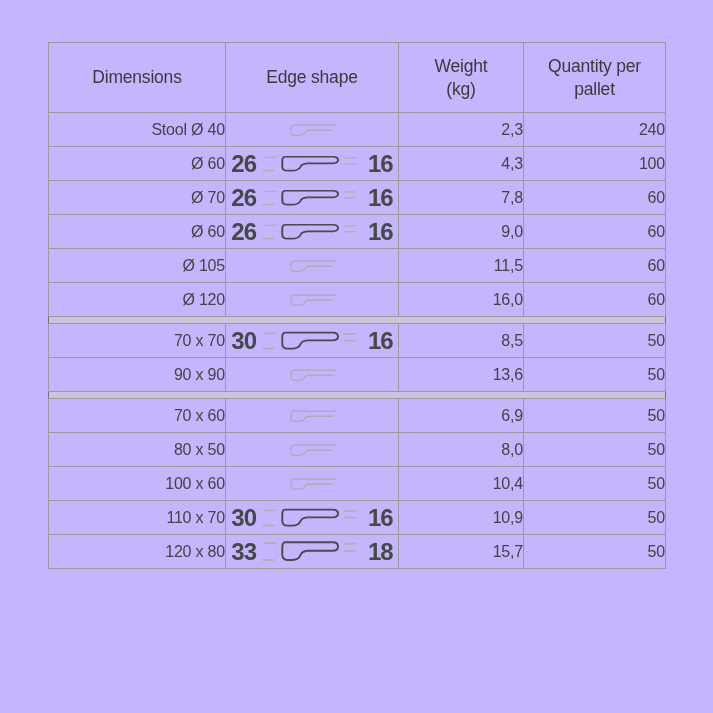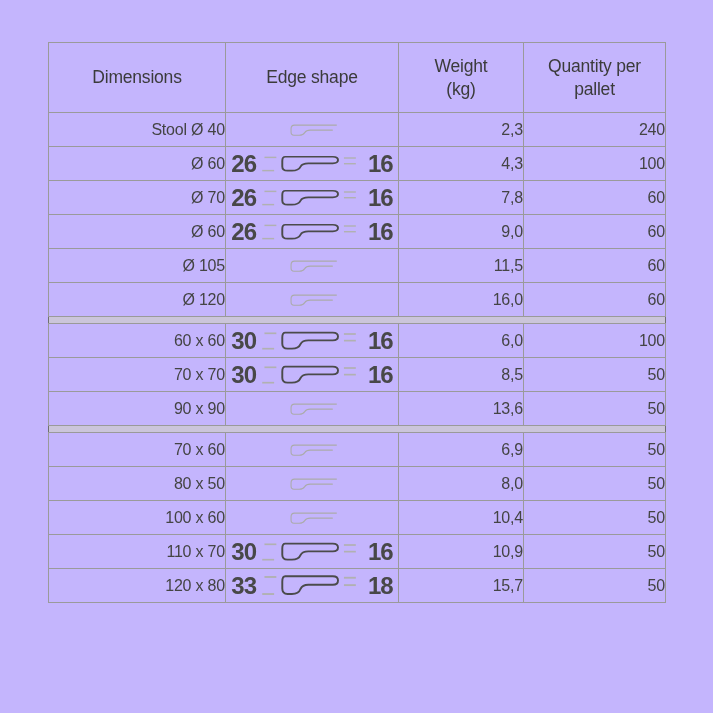--- a/index.html
+++ b/index.html
@@ -247,47 +247,20 @@
     </td>
     <td class="c-qty">
       <span>60</span>
     </td>
   </tr>
 
   <tr class="divider-row">
     <td colspan="4"></td>
   </tr>
 
-  <tr class="data-row">
-    <td class="c-dim">
-      <span>60 x 60</span>
-    </td>
-    <td class="c-shape">
-      <div class="shape-cell-inner">
-        <div class="profile-group" style="display: flex;">
-          <span class="thk-label thk-left">30</span>
-          <svg class="profile-svg" viewBox="0 0 140 40" preserveAspectRatio="none" style="height: 28px;">
-            <line x1="6" y1="9" x2="22" y2="9" stroke="var(--dash,#b1b1b1)" stroke-width="2.4"></line>
-            <line x1="3" y1="31" x2="19" y2="31" stroke="var(--dash,#b1b1b1)" stroke-width="2.4"></line>
-            <line x1="113" y1="10" x2="129" y2="10" stroke="var(--dash,#b1b1b1)" stroke-width="2.4"></line>
-            <line x1="113" y1="19.5" x2="129" y2="19.5" stroke="var(--dash,#b1b1b1)" stroke-width="2.4"></line>
-            <path d="M 34,8 H 98 Q 105,8 105,13.5 Q 105,19 98,19 H 65 Q 57,19 54.5,24.5 Q 52,31 43,31 H 37 Q 30,31 30,24 V 15 Q 30,8 34,8 Z" fill="none" stroke="var(--profile-stroke,#4b4b4b)" stroke-width="2.6" stroke-linejoin="round"></path>
-          </svg>
-          <span class="thk-label thk-right">16</span>
-        </div>
-
-      </div>
-    </td>
-    <td class="c-weight">
-      <span>6,0</span>
-    </td>
-    <td class="c-qty">
-      <span>100</span>
-    </td>
-  </tr>
 
   <tr class="data-row">
     <td class="c-dim">
       <span>70 x 70</span>
     </td>
     <td class="c-shape">
       <div class="shape-cell-inner">
         <div class="profile-group" style="display: flex;">
           <span class="thk-label thk-left">30</span>
           <svg class="profile-svg" viewBox="0 0 140 40" preserveAspectRatio="none" style="height: 28px;">

